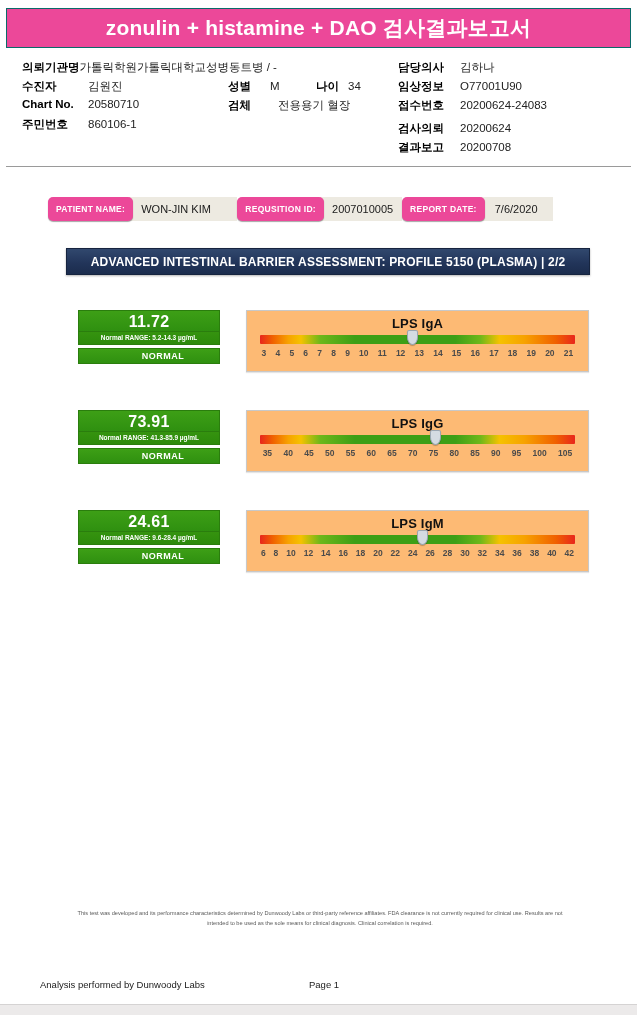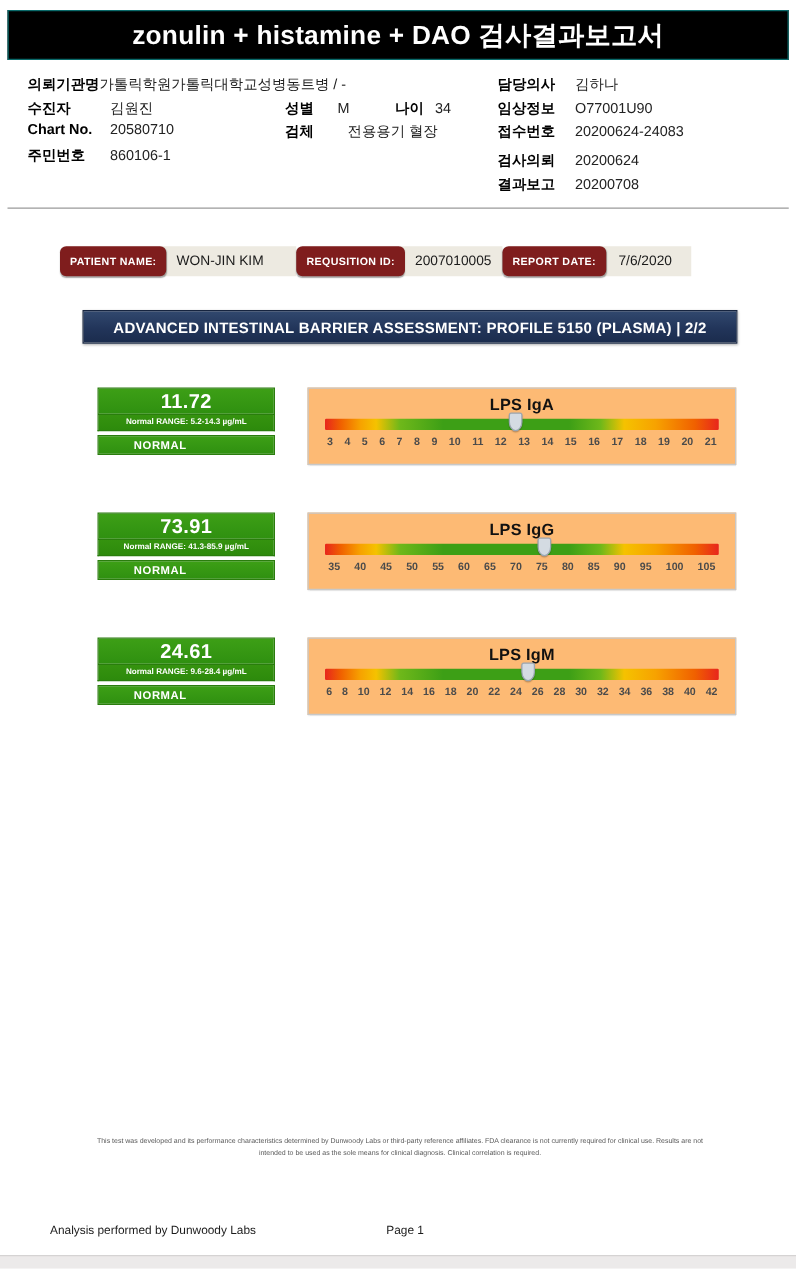--- a/index.html
+++ b/index.html
@@ -14,21 +14,21 @@
     position: relative;
     width: 637px; height: 1015px;
     background: #ffffff;
   }
 
   
   .title-bar {
     position: absolute;
     left: 6px; top: 8px;
     width: 625px; height: 40px;
-    background: #000000;
+    background: #ec4899;
     display: flex; align-items: center; justify-content: center;
     border: 1px solid #0a6a6a;
   }
   .title-bar .title-text {
     color: #ffffff;
     font-size: 21px;
     font-weight: bold;
     letter-spacing: 0.2px;
     white-space: nowrap;
   }
@@ -61,21 +61,21 @@
 
   
   .pbar {
     position: absolute;
     left: 48px; top: 197px;
     height: 24px;
     display: flex;
     align-items: stretch;
   }
   .pbadge {
-    background: #7f1d1d;
+    background: #ec4899;
     background-image: linear-gradient(#3a5party, #3a5party);
     border-radius: 5px;
     color: #ffffff;
     font-size: 8.5px;
     font-weight: bold;
     letter-spacing: 0.3px;
     display: flex; align-items: center; justify-content: center;
     padding: 0 8px;
     box-shadow: 0 1px 1px rgba(0,0,0,.35);
     position: relative; z-index: 2;
@@ -142,21 +142,21 @@
     height: 13px; line-height: 12px;
     white-space: nowrap;
   }
   .res-status {
     margin-top: 3px;
     background: linear-gradient(#3d9f16 0%, #2f9010 100%);
     border: 1px solid #2a7d0d;
     color: #ffffff;
     font-size: 9px; font-weight: bold;
     letter-spacing: .5px;
-    text-align: left;
+    text-align: center;
     height: 16px; line-height: 15px; padding-left: 28px;
   }
 
   .gauge-card {
     position: absolute;
     left: 246px; top: 0;
     width: 343px; height: 62px;
     background: #fdba74;
     border: 1px solid #c8c8c8;
     box-shadow: 0 1px 1px rgba(0,0,0,.10);

